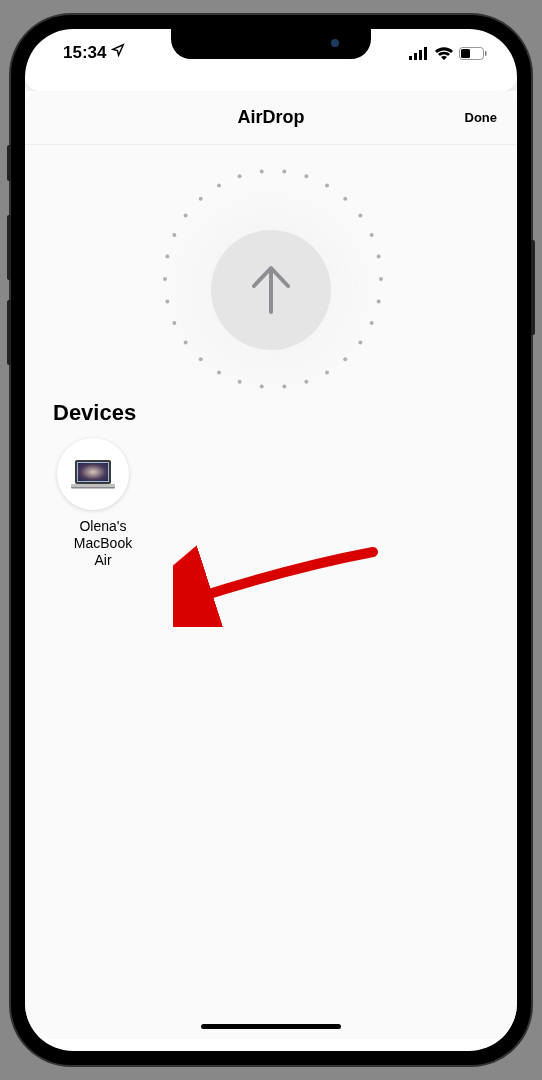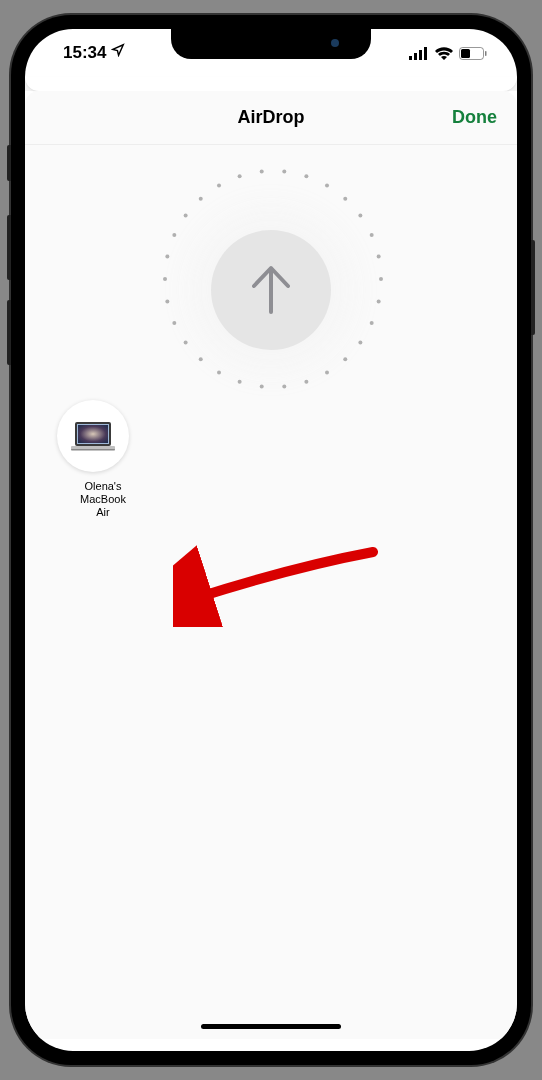--- a/index.html
+++ b/index.html
@@ -97,22 +97,22 @@
       align-items: center;
       justify-content: center;
       height: 54px;
       position: relative;
       border-bottom: 1px solid rgba(0,0,0,0.05);
     }
     .sheet-title { font-size: 18px; font-weight: 700; color: #000; }
     .done-btn {
       position: absolute;
       right: 20px;
-      color: #15803d;
-      font-size: 18px;
+      color: #000000;
+      font-size: 13px;
       font-weight: 600;
     }
     .airdrop-animation {
       display: flex;
       justify-content: center;
       padding: 35px 0 50px;
       position: relative;
     }
     .dot-ring {
       position: absolute;
@@ -159,21 +159,21 @@
       height: 72px;
       background: #fff;
       border-radius: 50%;
       box-shadow: 0 1px 4px rgba(0,0,0,0.15);
       display: flex;
       align-items: center;
       justify-content: center;
       margin-bottom: 8px;
     }
     .device-label {
-      font-size: 11px;
+      font-size: 14px;
       text-align: center;
       color: #000;
       line-height: 1.2;
       margin-left: 20px;
     }
     .home-indicator {
       position: absolute;
       bottom: 10px;
       left: 50%;
       transform: translateX(-50%);
@@ -268,20 +268,21 @@
               <span style="transform: translate(105.64px, -22.4545px);"></span>
             </div>
           <div class="arrow-circle">
             <svg width="50" height="56" viewBox="0 0 50 56" fill="none" stroke="#8e8e93" stroke-width="4" stroke-linecap="round" stroke-linejoin="round">
               <path d="M25 50 L25 8"></path>
               <path d="M8 24 L25 6 L42 24"></path>
             </svg>
           </div>
         </div>
 
+        <div class="section-title">Devices</div>
 
         <div class="devices-row">
           <div class="device-item">
             <div class="device-circle">
               <svg width="48" height="32" viewBox="0 0 48 32">
                 <rect x="6" y="2" width="36" height="24" rx="2" fill="#3a3a3a"></rect>
                 <rect x="8" y="4" width="32" height="20" fill="#9fb8d8"></rect>
                 <rect x="9" y="5" width="30" height="18" fill="url(#screenGrad)"></rect>
                 <defs>
                   <radialGradient id="screenGrad" cx="50%" cy="50%" r="70%">

